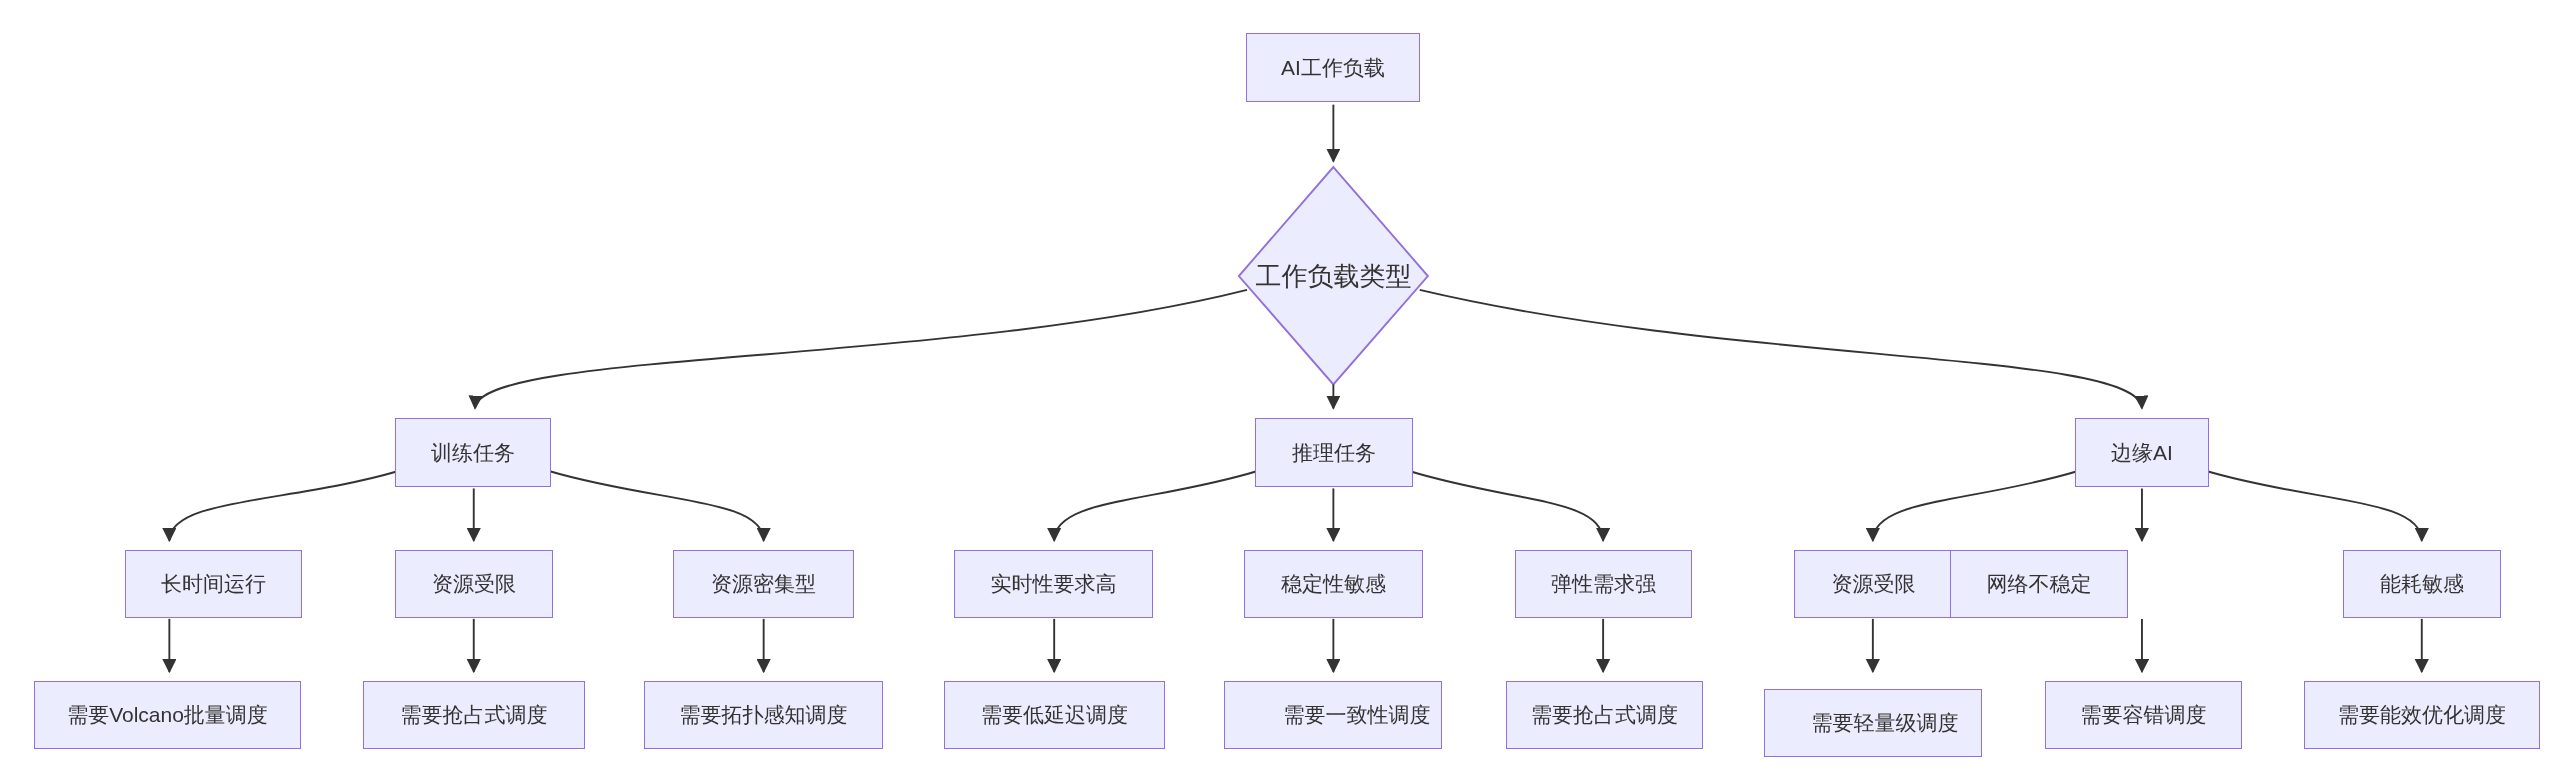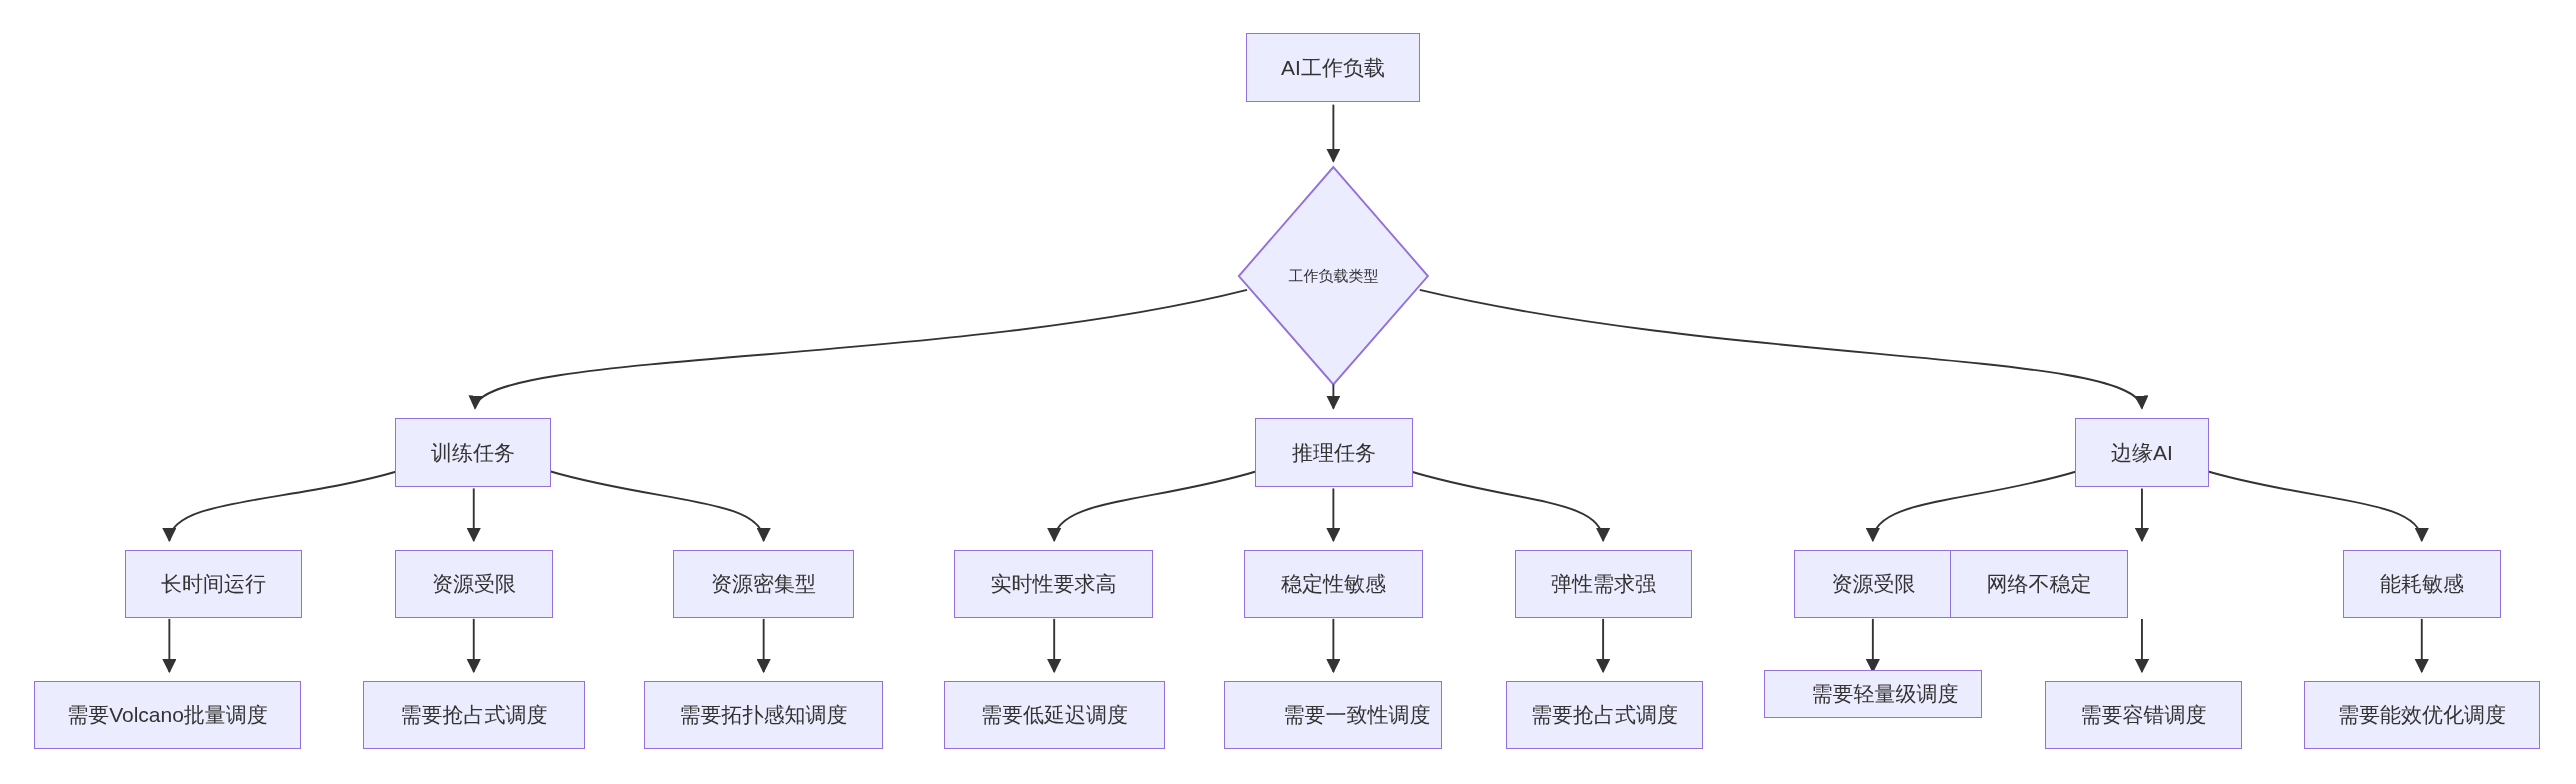--- a/index.html
+++ b/index.html
@@ -28,21 +28,21 @@
     border:1.9px solid var(--node-border);
     display:flex;align-items:center;justify-content:center;
     font-size:21px;line-height:1.2;
     color:var(--text-color);
     text-align:center;
     white-space:nowrap;
   }
   .diamond-label{
     position:absolute;
     display:flex;align-items:center;justify-content:center;
-    font-size:15px;color:var(--text-color);
+    font-size:26px;color:var(--text-color);
     text-align:center;white-space:nowrap;
   }
 </style>
 </head>
 <body>
 
 <div class="canvas">
 
   <svg class="edges" viewBox="0 0 4086 1244" xmlns="http://www.w3.org/2000/svg">
     <defs>
@@ -98,18 +98,18 @@
   <div class="node" style="left:1794px;top:550px;width:159px;height:68px;">资源受限</div>
   <div class="node" style="left:1950px;top:550px;width:178px;height:68px;">网络不稳定</div>
   <div class="node" style="left:2343px;top:550px;width:158px;height:68px;">能耗敏感</div>
 
   <div class="node" style="left:34px;top:681px;width:267px;height:68px;">需要Volcano批量调度</div>
   <div class="node" style="left:363px;top:681px;width:222px;height:68px;">需要抢占式调度</div>
   <div class="node" style="left:644px;top:681px;width:239px;height:68px;">需要拓扑感知调度</div>
   <div class="node" style="left:944px;top:681px;width:221px;height:68px;">需要低延迟调度</div>
   <div class="node" style="left:1224px;top:681px;width:218px;height:68px;padding-left:48px;">需要一致性调度</div>
   <div class="node" style="left:1506px;top:681px;width:197px;height:68px;">需要抢占式调度</div>
-  <div class="node" style="left:1764px;top:670px;width:218px;height:48px;padding-left:24px;">需要轻量级调度</div>
+  <div class="node" style="left:1764px;top:689px;width:218px;height:68px;padding-left:24px;">需要轻量级调度</div>
   <div class="node" style="left:2045px;top:681px;width:197px;height:68px;">需要容错调度</div>
   <div class="node" style="left:2304px;top:681px;width:236px;height:68px;">需要能效优化调度</div>
 
 </div>
 
 
 </body></html>

